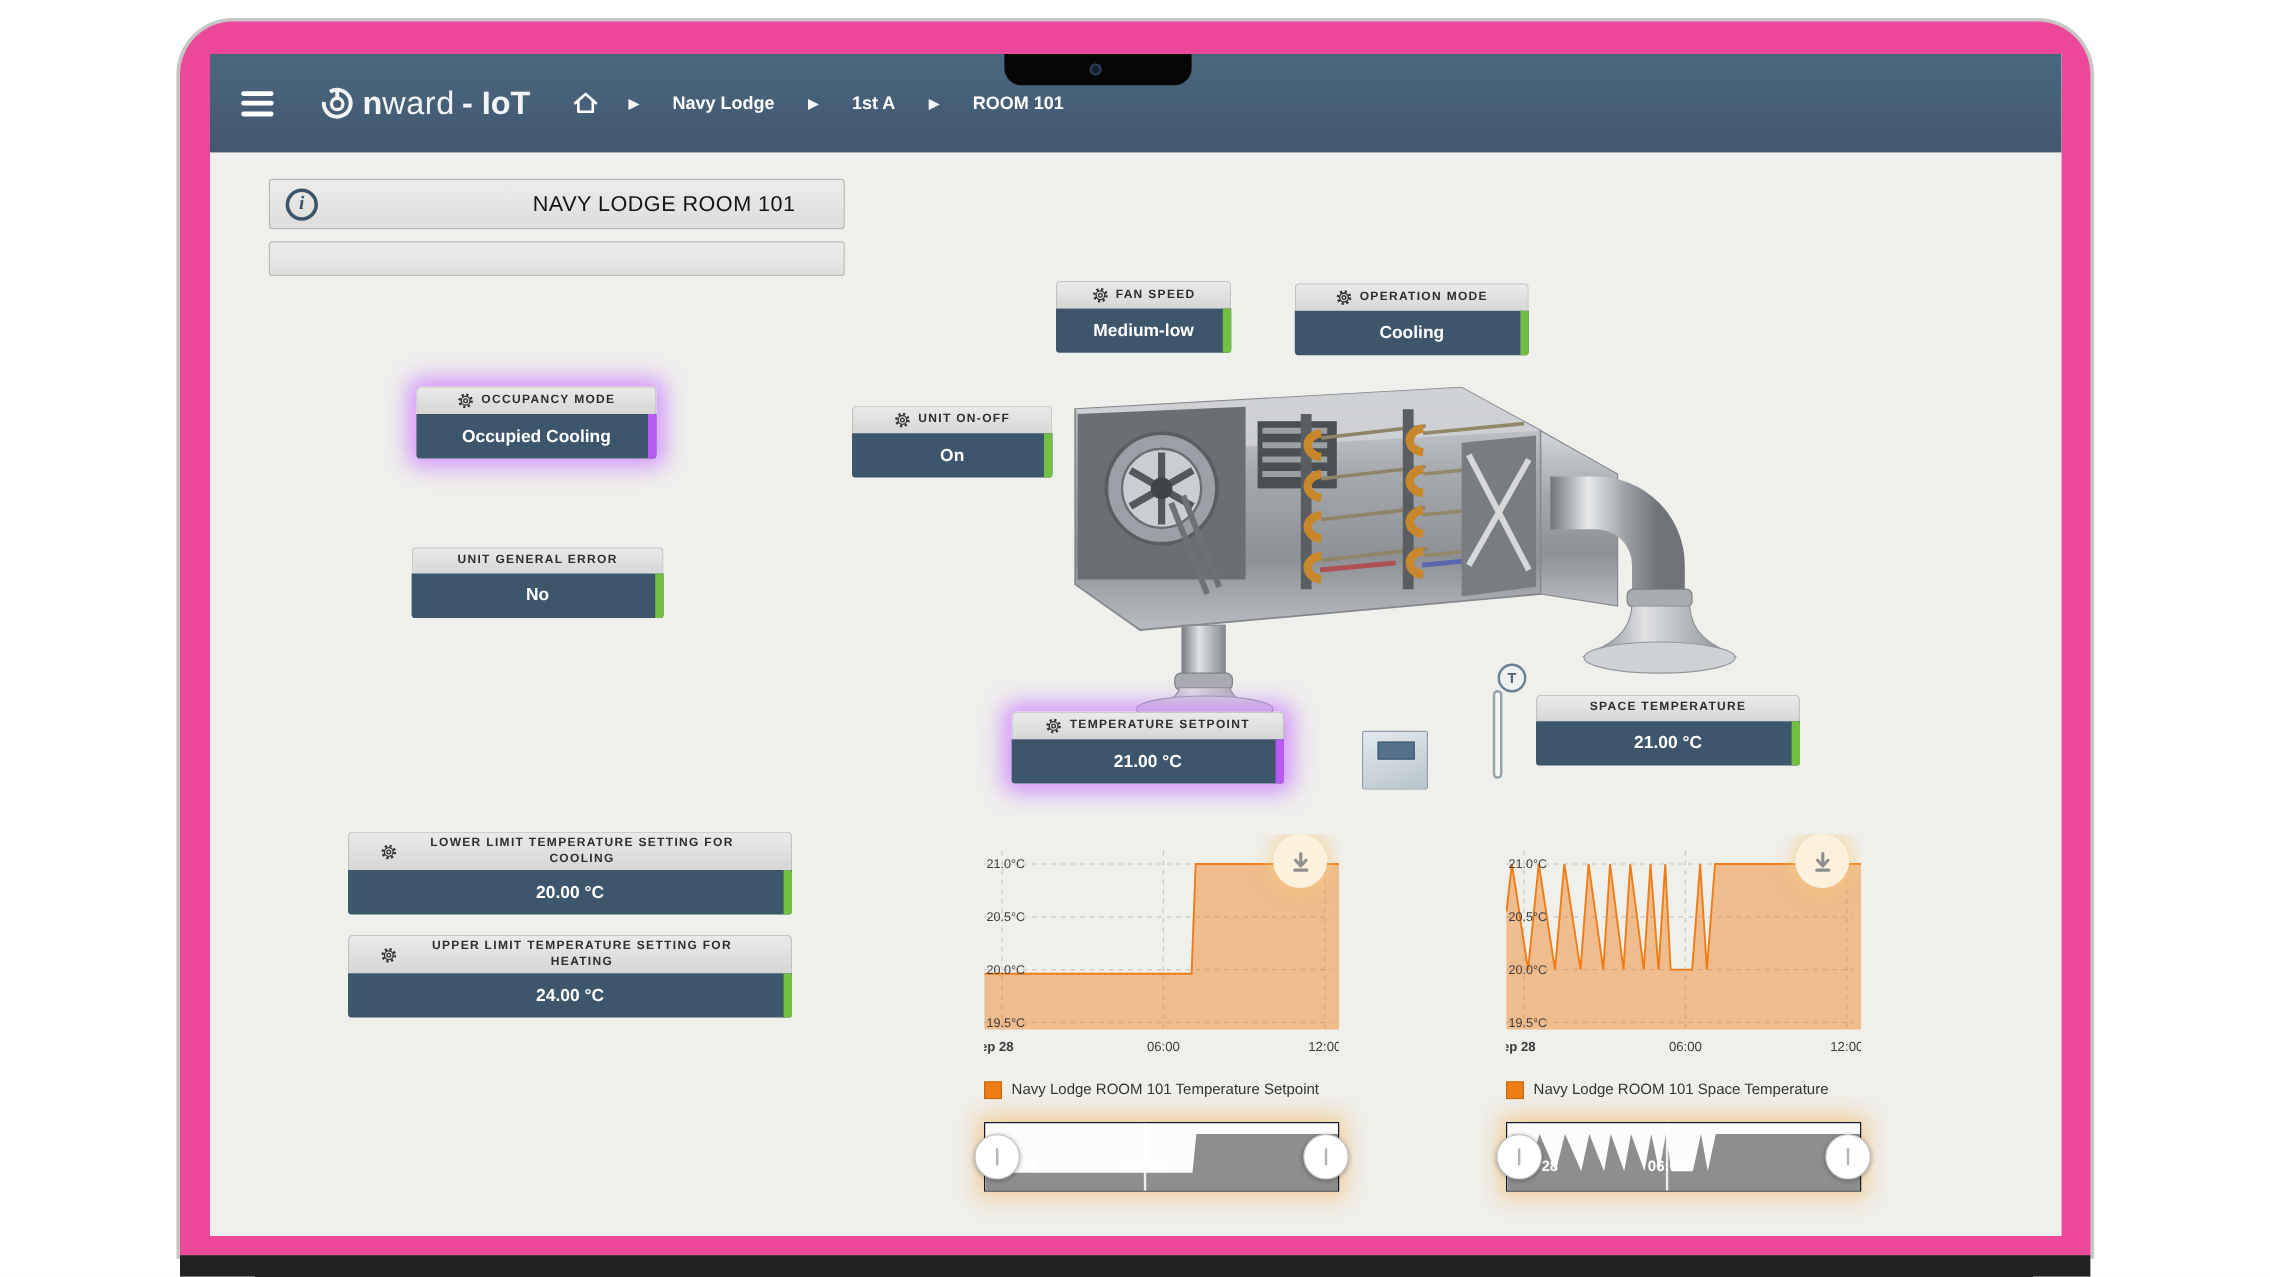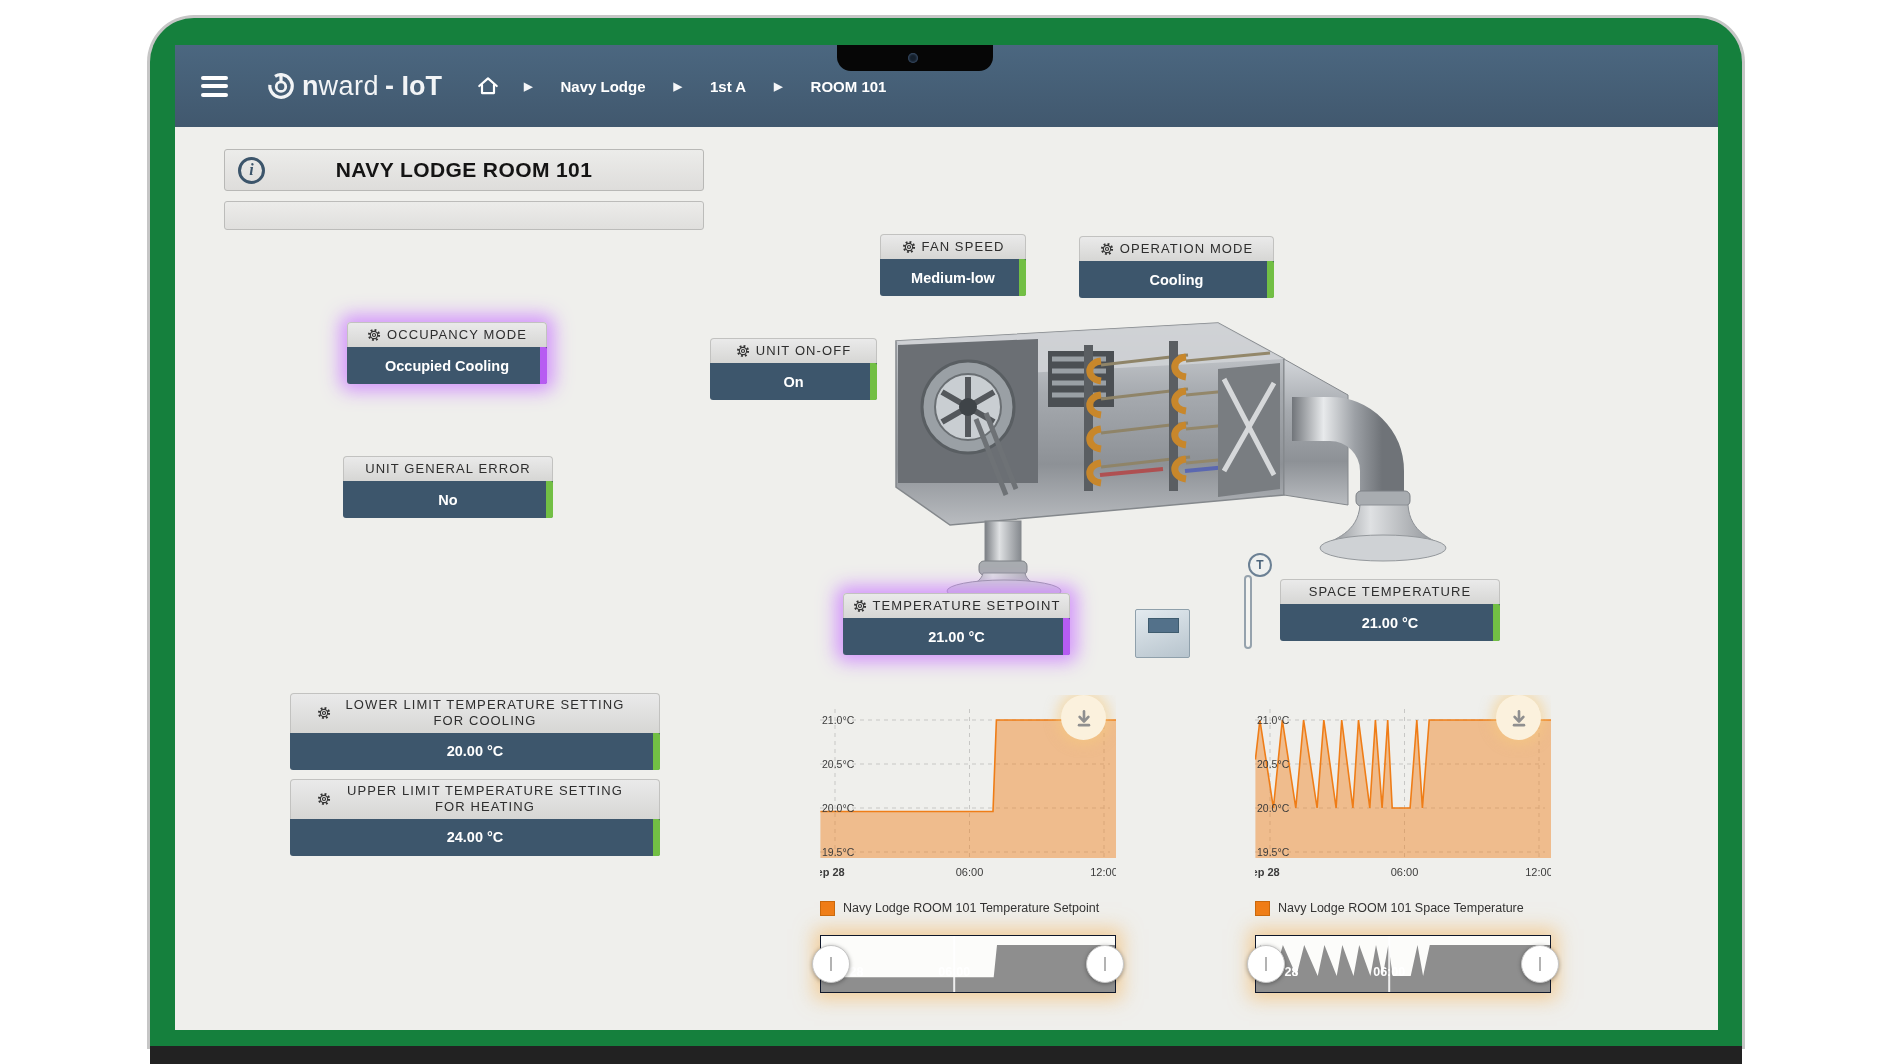--- a/index.html
+++ b/index.html
@@ -1,19 +1,19 @@
 <!DOCTYPE html>
 <html><head>
 <meta charset="utf-8">
 <style>
   *{box-sizing:border-box;margin:0;padding:0}
   body{width:1892px;height:1064px;background:#ffffff;position:relative;overflow:hidden;
        font-family:"Liberation Sans",sans-serif}
   
-  .frame{position:absolute;left:150px;top:18px;width:1592px;height:1028px;background:#15803d;
+  .frame{position:absolute;left:150px;top:18px;width:1592px;height:1028px;background:#ec4899;
          border-radius:44px 44px 0 0;box-shadow:0 0 0 3px #c6c6c6}
   .frame-bottom{position:absolute;left:150px;top:1046px;width:1592px;height:18px;background:#222}
   .screen{position:absolute;left:25px;top:27px;width:1543px;height:985px;background:#efefec;overflow:hidden}
   .notch{position:absolute;left:662px;top:0;width:156px;height:26px;background:#060606;
          border-radius:0 0 14px 14px;z-index:50}
   .cam{position:absolute;left:71px;top:8px;width:10px;height:10px;border-radius:50%;
        background:#141f2b;box-shadow:inset 0 0 2px 1px #3c506a}
   
   .appbar{position:absolute;left:0;top:0;width:100%;height:82px;
           background:linear-gradient(180deg,#4b6780 0%,#41586e 100%);
@@ -27,29 +27,29 @@
   .crumbs{display:flex;align-items:center;margin-left:34px;gap:28px;font-size:15px;font-weight:600}
   .crumb-sep{font-size:11px;opacity:.95}
   .crumb{cursor:pointer}
   
   .info-box{position:absolute;left:49px;top:104px;width:480px;height:42px;
             background:linear-gradient(#ececea,#dedddb);border:1px solid #b8b8b6;border-radius:3px;
             display:flex;align-items:center}
   .info-icon{width:27px;height:27px;border-radius:50%;border:3px solid #3c556b;color:#3c556b;
              font:italic 700 16px "Liberation Serif",serif;display:flex;align-items:center;
              justify-content:center;margin-left:13px;flex:0 0 auto}
-  .info-title{flex:1;text-align:center;font-size:21px;font-weight:700;color:#141414;
+  .info-title{flex:1;text-align:right;font-size:18px;font-weight:400;color:#141414;
               letter-spacing:.4px;margin-right:40px;white-space:nowrap}
   .sub-box{position:absolute;left:49px;top:156px;width:480px;height:29px;
            background:linear-gradient(#ececea,#e0dfdd);border:1px solid #bcbcba;border-radius:3px}
   
   .widget{position:absolute;border-radius:4px}
   .w-head{background:linear-gradient(#eaeaea,#d6d6d4);border:1px solid #c2c2c0;border-bottom:none;
           border-radius:4px 4px 0 0;display:flex;align-items:center;justify-content:center;gap:6px;
-          font-size:13px;font-weight:400;letter-spacing:1.1px;color:#2e2e2e;text-align:center;
+          font-size:10px;font-weight:700;letter-spacing:1.1px;color:#2e2e2e;text-align:center;
           padding:4px 8px;line-height:1.25}
   .w-val{position:relative;background:#3d566c;color:#fff;font-weight:700;font-size:14.5px;
          height:37px;display:flex;align-items:center;justify-content:center;border-radius:0 0 3px 3px}
   .stripe{position:absolute;top:0;right:0;bottom:0;width:7px;border-radius:0 2px 2px 0}
   .glow-purple{box-shadow:0 0 18px 7px rgba(204,126,255,.78)}
   .gear{width:14px;height:14px;flex:0 0 auto}
   
   .thermostat{position:absolute;left:960px;top:564px;width:55px;height:49px;
               background:linear-gradient(160deg,#e3eaef,#b7c4cd);border:1px solid #8fa0ab;border-radius:2px}
   .thermostat .lcd{position:absolute;left:12px;top:8px;width:31px;height:15px;background:#53718a;

